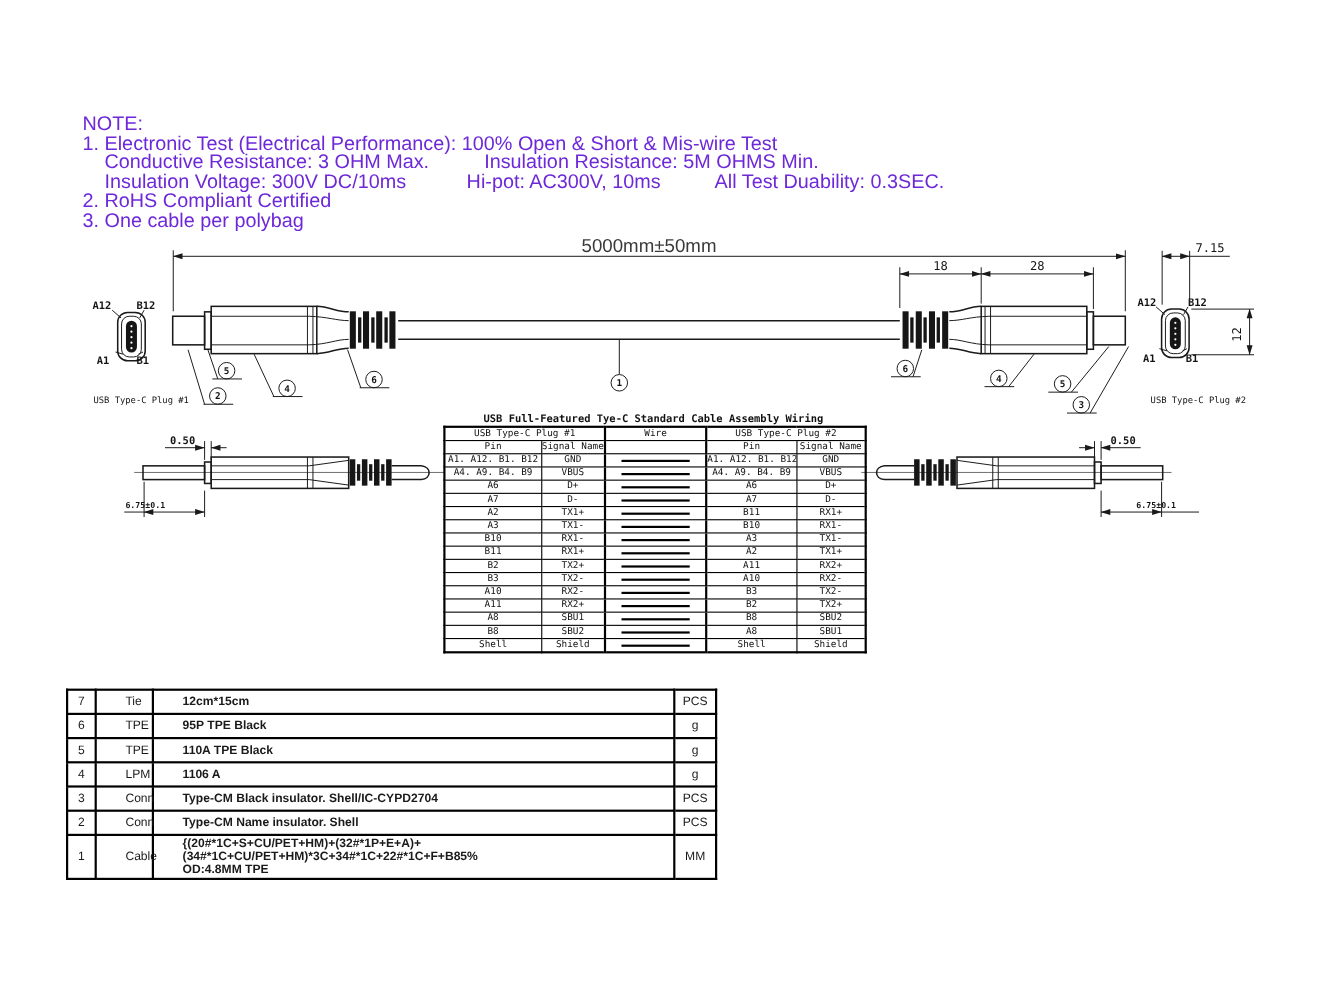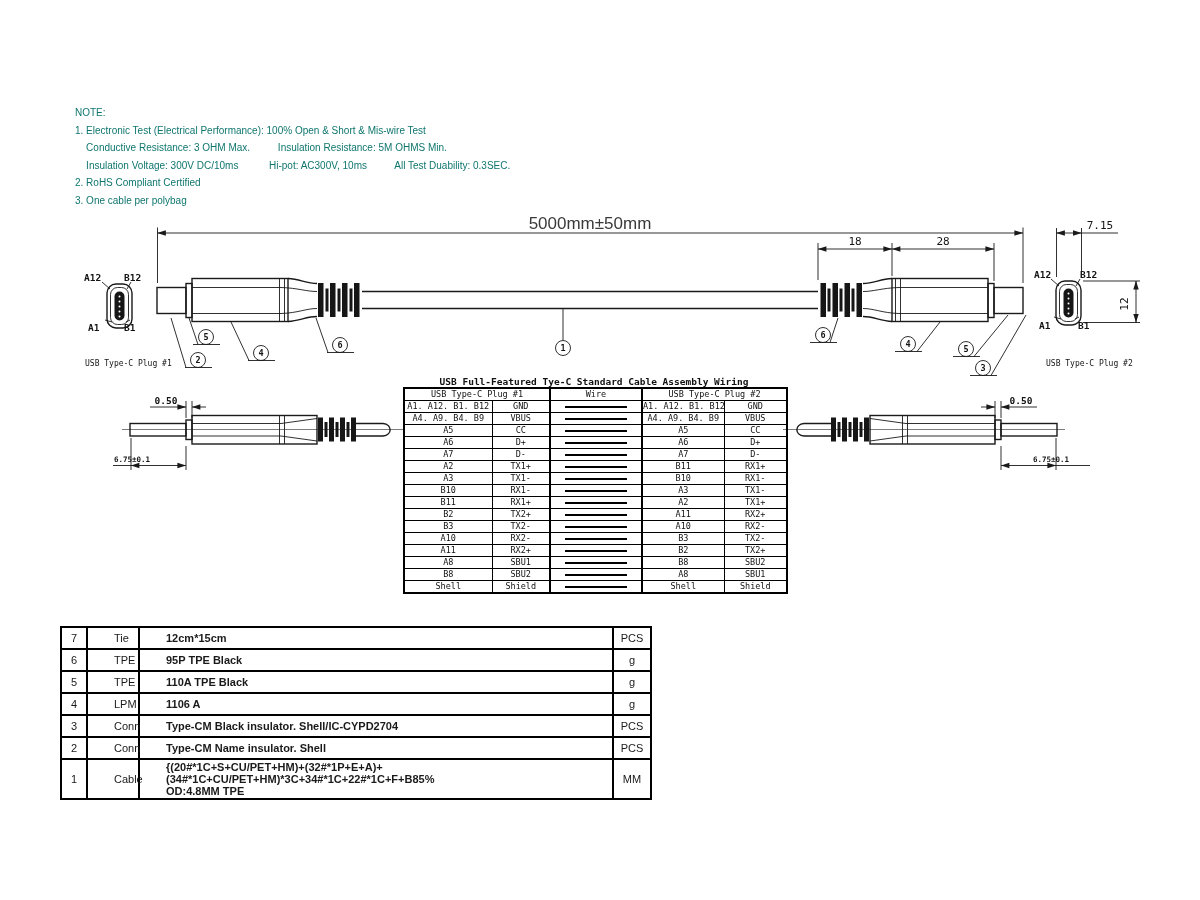--- a/index.html
+++ b/index.html
@@ -1,20 +1,20 @@
 <!DOCTYPE html>
 <html><head>
 <meta charset="utf-8">
 <style>
   html,body{margin:0;padding:0;background:#fff;}
   #canvas{position:relative;width:1200px;height:900px;background:#ffffff;overflow:hidden;
           font-family:"Liberation Sans",sans-serif;}
   
-  .note{position:absolute;left:75px;top:104px;font-size:10px;line-height:17.5px;
-        color:#0f766e;white-space:pre;}
+  .note{position:absolute;left:75px;top:104px;font-size:18px;line-height:17.5px;
+        color:#6d28d9;white-space:pre;}
   
   #draw{position:absolute;left:0;top:0;}
   .ln{stroke:#1a1a1a;stroke-width:1.4;fill:none;}
   .thin{stroke:#1a1a1a;stroke-width:0.9;fill:none;}
   .axis{stroke:#444;stroke-width:0.7;fill:none;}
   .dark{fill:#161616;stroke:none;}
   text{fill:#141414;}
   .dim-big{font-family:"Liberation Sans",sans-serif;font-size:17px;fill:#3a3a3a;}
   .pin-label{font-family:"DejaVu Sans Mono",monospace;font-size:9.5px;font-weight:bold;}
   .cap{font-family:"DejaVu Sans Mono",monospace;font-size:8px;}
@@ -230,48 +230,46 @@
         <col style="width:92px">
         <col style="width:82px">
         <col style="width:63px">
     </colgroup>
     <thead>
       <tr>
         <th colspan="2">USB Type-C Plug #1</th>
         <th class="thick-l thick-r">Wire</th>
         <th colspan="2">USB Type-C Plug #2</th>
       </tr>
+      <tr>
+        <th>Pin</th>
+        <th>Signal Name</th>
+        <th class="thick-l thick-r"></th>
+        <th>Pin</th>
+        <th>Signal Name</th>
+      </tr>
     </thead>
     <tbody>
         <tr>
           <td>A1. A12. B1. B12</td>
           <td>GND</td>
           <td class="thick-l thick-r">
             <div class="wire-line"></div>
           </td>
           <td>A1. A12. B1. B12</td>
           <td>GND</td>
         </tr>
         <tr>
           <td>A4. A9. B4. B9</td>
           <td>VBUS</td>
           <td class="thick-l thick-r">
             <div class="wire-line"></div>
           </td>
           <td>A4. A9. B4. B9</td>
           <td>VBUS</td>
-        </tr>
-        <tr>
-          <td>A5</td>
-          <td>CC</td>
-          <td class="thick-l thick-r">
-            <div class="wire-line"></div>
-          </td>
-          <td>A5</td>
-          <td>CC</td>
         </tr>
         <tr>
           <td>A6</td>
           <td>D+</td>
           <td class="thick-l thick-r">
             <div class="wire-line"></div>
           </td>
           <td>A6</td>
           <td>D+</td>
         </tr>

